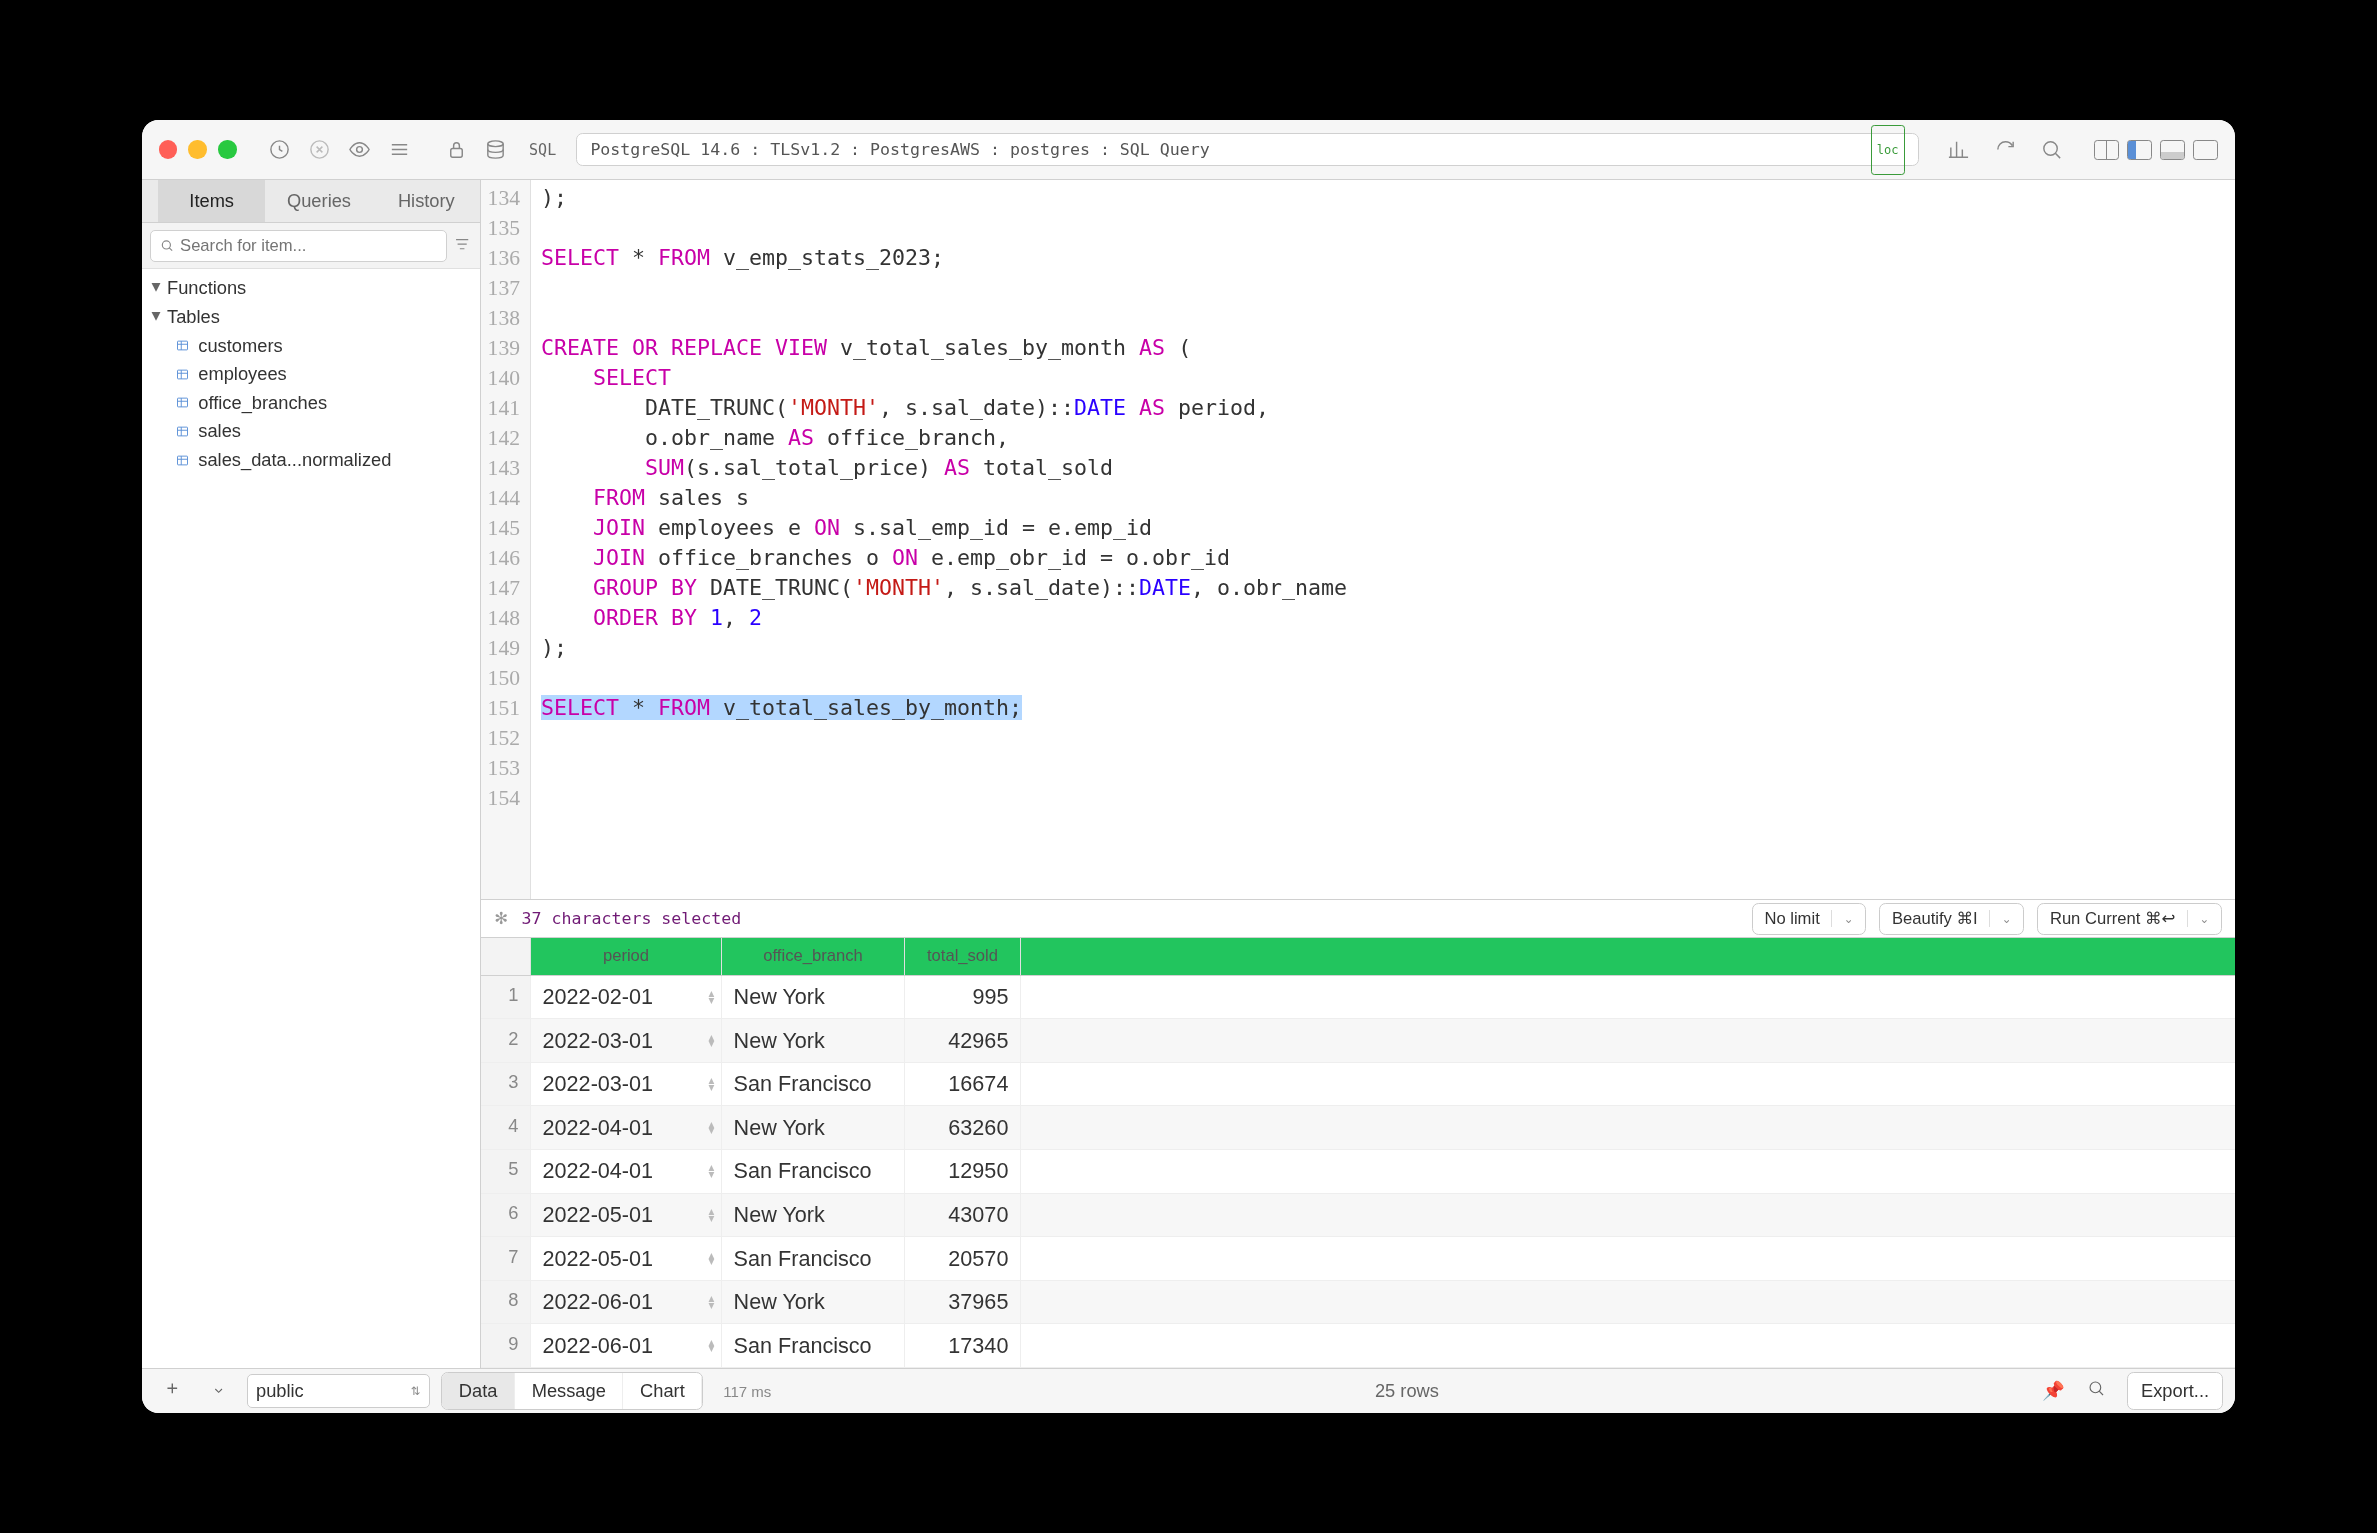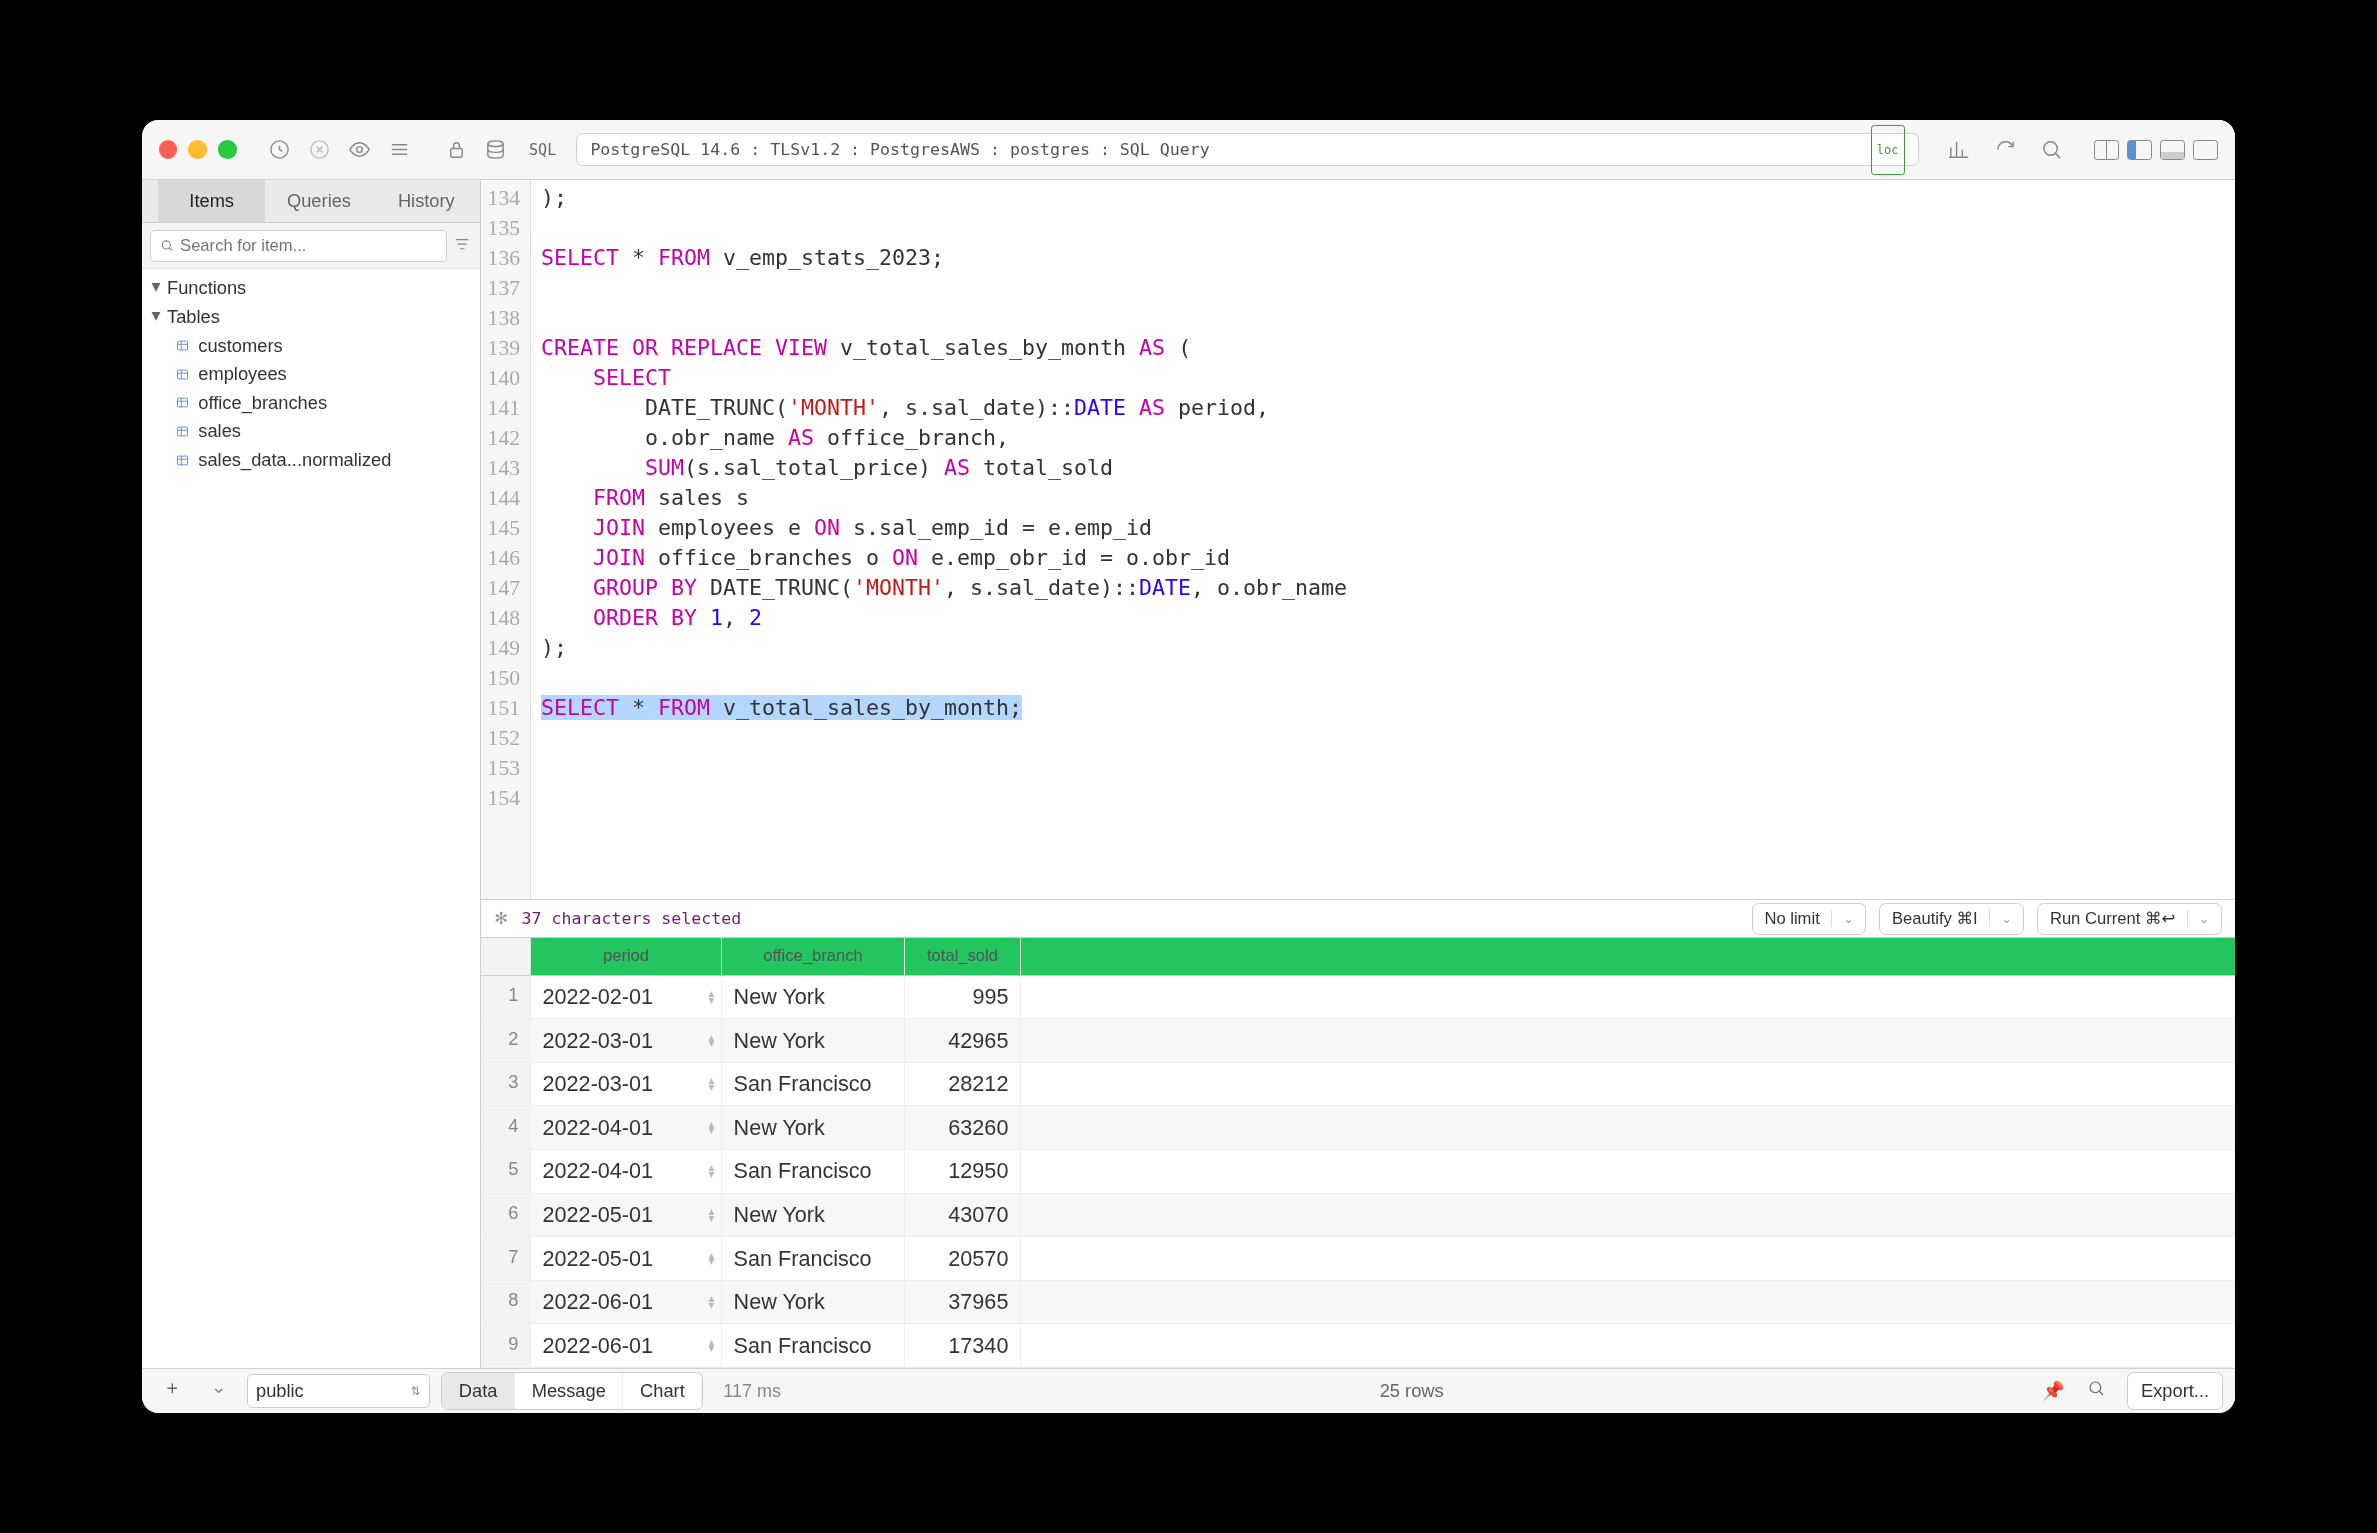--- a/index.html
+++ b/index.html
@@ -77,21 +77,21 @@
 .c-total { width: 116px; text-align: right; }
 .updown { position: absolute; right: 6.6px; top: 50%; transform: translateY(-50%); color: #bbb; font-size: 11.6px; line-height: 6.6px; }
 
 
 .footer { height: 45px; border-top: 0.8px solid #d0d0d0; display: flex; align-items: center; padding: 0 11.6px; gap: 11.6px; font-size: 18.3px; background: #f6f6f6; }
 .footer .fbtn { padding: 5px 10px; border-radius: 5px; color: #666; }
 .schema-select { border: 0.8px solid #ccc; border-radius: 5px; padding: 5px 8.3px; background: #fff; font-size: 18.3px; min-width: 183px; display: flex; align-items: center; justify-content: space-between; }
 .seg { display: flex; border: 0.8px solid #ccc; border-radius: 6.6px; overflow: hidden; background: #fff; }
 .seg .segbtn { padding: 6.6px 16.6px; font-size: 18.3px; border-right: 0.8px solid #eee; }
 .seg .segbtn.active { background: #e8e8e8; }
-.timing { color: #888; font-size: 18px; margin-left: 8.3px; }
+.timing { color: #888; font-size: 15px; margin-left: 8.3px; }
 .rows-info { flex: 1; text-align: center; color: #666; font-size: 18.3px; }
 .export-btn { border: 0.8px solid #ccc; border-radius: 6.6px; padding: 6.6px 13.3px; background: #fff; font-size: 18.3px; }
 .pin { color: #d07070; }
 </style>
 </head>
 <body>
 
 <div class="window">
 
   <div class="toolbar">
@@ -303,21 +303,21 @@
               <div class="rrow">
                 <div class="cell rownum">2</div>
                 <div class="cell c-period">2022-03-01<span class="updown">▴<br>▾</span></div>
                 <div class="cell c-office">New York</div>
                 <div class="cell c-total">42965</div>
               </div>
               <div class="rrow">
                 <div class="cell rownum">3</div>
                 <div class="cell c-period">2022-03-01<span class="updown">▴<br>▾</span></div>
                 <div class="cell c-office">San Francisco</div>
-                <div class="cell c-total">28212</div>
+                <div class="cell c-total">16674</div>
               </div>
               <div class="rrow">
                 <div class="cell rownum">4</div>
                 <div class="cell c-period">2022-04-01<span class="updown">▴<br>▾</span></div>
                 <div class="cell c-office">New York</div>
                 <div class="cell c-total">63260</div>
               </div>
               <div class="rrow">
                 <div class="cell rownum">5</div>
                 <div class="cell c-period">2022-04-01<span class="updown">▴<br>▾</span></div>

